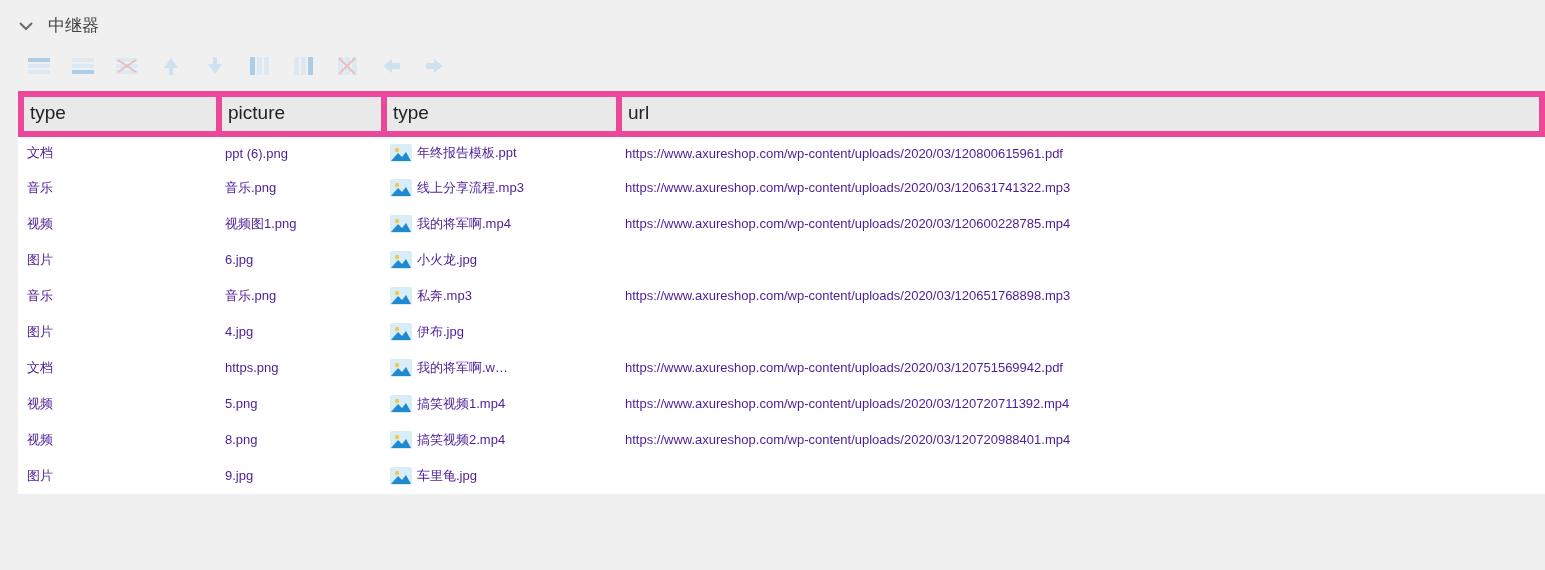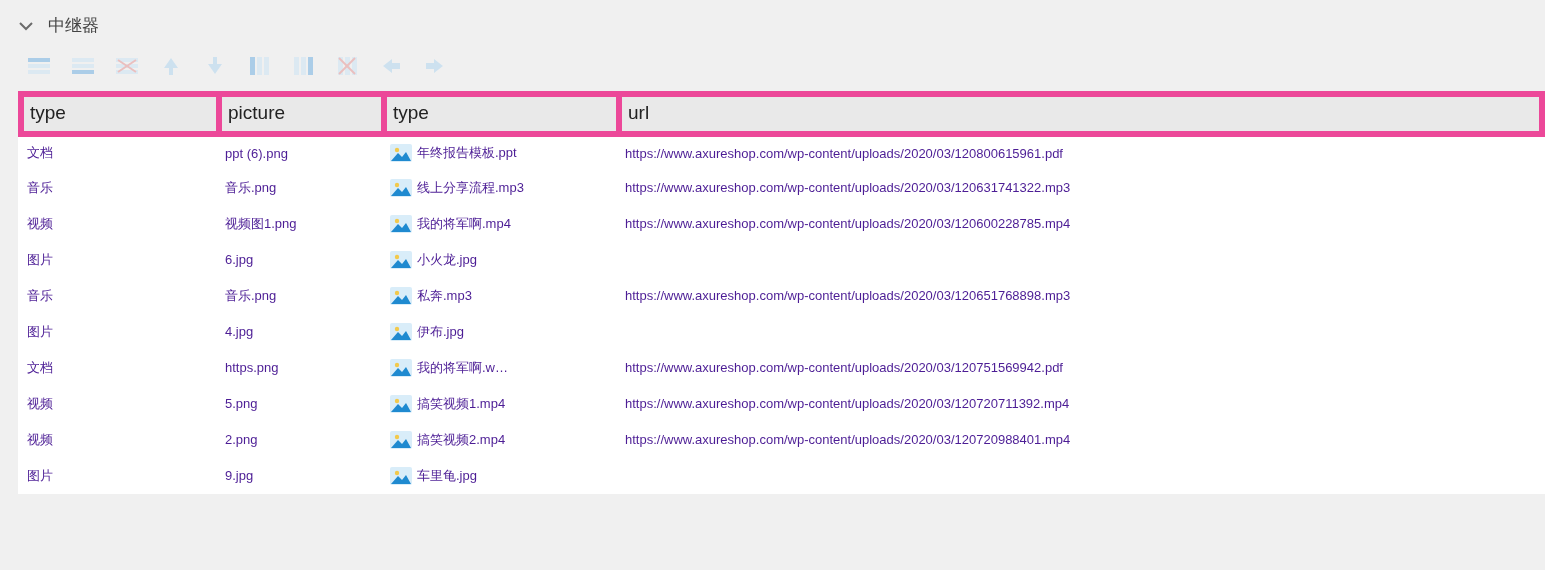--- a/index.html
+++ b/index.html
@@ -326,21 +326,21 @@
                     <path d="M1 17 L8 9 L12 13 L16 8 L21 17 Z" fill="#1f8ad0"></path>
                   </svg>
                 </span>
                 <span class="name-text">搞笑视频1.mp4</span>
               </div>
             </td>
             <td>https://www.axureshop.com/wp-content/uploads/2020/03/120720711392.mp4</td>
           </tr>
           <tr>
             <td>视频</td>
-            <td>2.png</td>
+            <td>8.png</td>
             <td>
               <div class="name-cell">
                 <span class="img-ico">
                   <svg width="22" height="18" viewBox="0 0 22 18">
                     <rect x="0" y="0" width="22" height="18" rx="2" fill="#d9edf9"></rect>
                     <circle cx="7" cy="6" r="2.2" fill="#f2c94c"></circle>
                     <path d="M1 17 L8 9 L12 13 L16 8 L21 17 Z" fill="#1f8ad0"></path>
                   </svg>
                 </span>
                 <span class="name-text">搞笑视频2.mp4</span>

